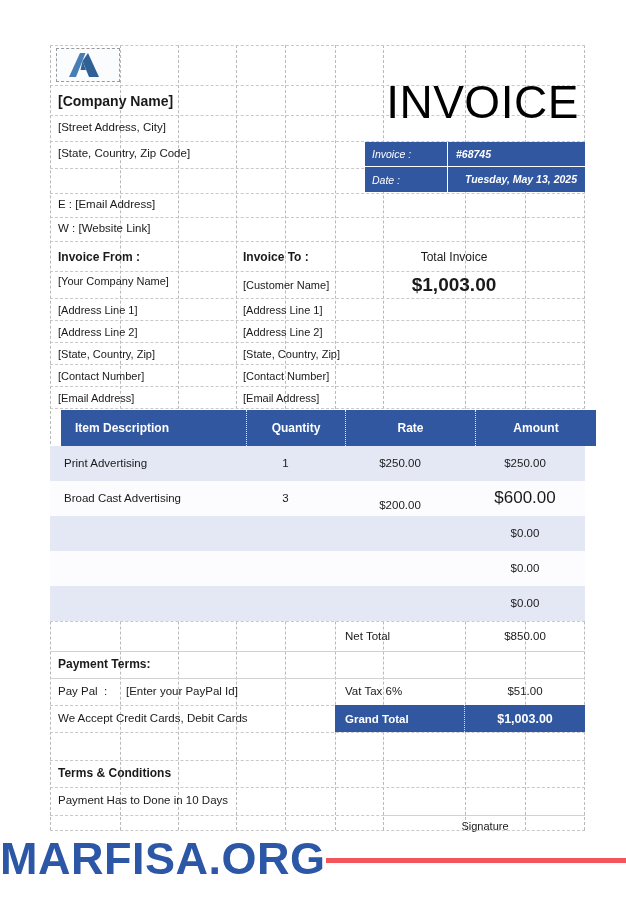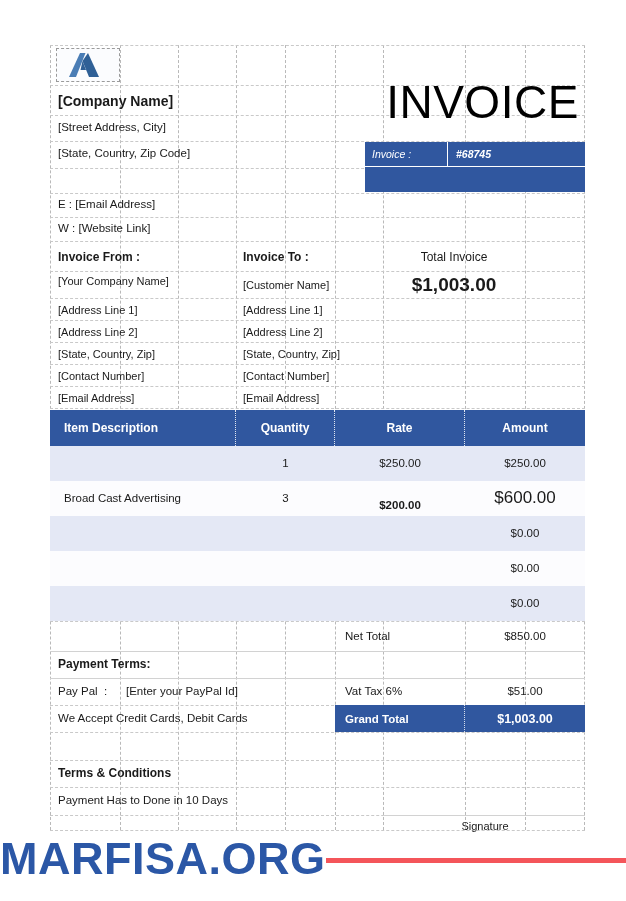--- a/index.html
+++ b/index.html
@@ -137,21 +137,21 @@
     height: 100%;
     display: flex;
     align-items: center;
     box-sizing: border-box;
   }
   .meta-value.right { justify-content: flex-end; text-align: right; line-height:1.15; }
 
   
   .tbl-head {
     position: absolute;
-    left: 0;
+    left: 11px;
     top: 365px;
     width: 535px;
     height: 36px;
     background: #30579f;
     z-index: 3;
   }
   .tbl-head .th {
     position: absolute;
     top: 0;
     height: 100%;
@@ -316,20 +316,24 @@
 
     <div class="cell c-left" style="left:8px; top:174px; width:190px; height:20px; font-size:11.5px;">W : [Website Link]</div>
 
     <div class="invoice-title">INVOICE</div>
 
     <div class="meta-box">
       <div class="meta-row r1">
         <span class="meta-label">Invoice :</span>
         <span class="meta-value">#68745</span>
       </div>
+      <div class="meta-row r2">
+        <span class="meta-label">Date :</span>
+        <span class="meta-value right">Tuesday, May 13, 2025</span>
+      </div>
     </div>
 
     <div class="cell c-left bold" style="left:8px; top:200px; width:140px; height:24px; font-size:12px;">Invoice From :</div>
     <div class="cell c-left bold" style="left:193px; top:200px; width:130px; height:24px; font-size:12px;">Invoice To :</div>
     <div class="cell c-center" style="left:333px; top:200px; width:142px; height:24px; font-size:12px;">Total Invoice</div>
 
     <div class="cell c-left" style="left:8px; top:228px; width:115px; height:24px; font-size:11px; align-items:flex-start; padding-top:2px;">[Your Company Name]</div>
     <div class="cell c-left" style="left:8px; top:256px; width:160px; height:18px; font-size:11px;">[Address Line 1]</div>
     <div class="cell c-left" style="left:8px; top:278px; width:160px; height:18px; font-size:11px;">[Address Line 2]</div>
     <div class="cell c-left" style="left:8px; top:300px; width:160px; height:18px; font-size:11px;">[State, Country, Zip]</div>
@@ -345,27 +349,28 @@
 
     <div class="cell c-center" style="left:333px; top:228px; width:142px; height:24px; font-size:19px; font-weight:bold;">$1,003.00</div>
 
     <div class="tbl-head">
       <div class="th sep" style="left:0; width:186px; padding-left:14px;">Item Description</div>
       <div class="th sep" style="left:186px; width:99px; justify-content:center;">Quantity</div>
       <div class="th sep" style="left:285px; width:130px; justify-content:center;">Rate</div>
       <div class="th" style="left:415px; width:120px; justify-content:center;">Amount</div>
     </div>
 
+    <div class="cell c-left" style="left:14px; top:401px; width:170px; height:35px; font-size:11.5px;">Print Advertising</div>
     <div class="cell c-center" style="left:186px; top:401px; width:99px; height:35px; font-size:11.5px;">1</div>
     <div class="cell c-center" style="left:285px; top:401px; width:130px; height:35px; font-size:11.5px;">$250.00</div>
     <div class="cell c-center" style="left:415px; top:401px; width:120px; height:35px; font-size:11.5px;">$250.00</div>
 
     <div class="cell c-left" style="left:14px; top:436px; width:180px; height:35px; font-size:11.5px;">Broad Cast Advertising</div>
     <div class="cell c-center" style="left:186px; top:436px; width:99px; height:35px; font-size:11.5px;">3</div>
-    <div class="cell c-center" style="left:285px; top:436px; width:130px; height:50px; font-size:11.5px;font-weight:bold;">$200.00</div>
+    <div class="cell c-center" style="left:285px; top:436px; width:130px; height:50px; font-size:11.5px;">$200.00</div>
     <div class="cell c-center" style="left:415px; top:436px; width:120px; height:35px; font-size:17px;">$600.00</div>
 
     <div class="cell c-center" style="left:415px; top:471px; width:120px; height:35px; font-size:11.5px;">$0.00</div>
     <div class="cell c-center" style="left:415px; top:506px; width:120px; height:35px; font-size:11.5px;">$0.00</div>
     <div class="cell c-center" style="left:415px; top:541px; width:120px; height:35px; font-size:11.5px;">$0.00</div>
 
     <div class="rule" style="top:606px;"></div>
     <div class="cell c-left" style="left:295px; top:578px; width:120px; height:28px; font-size:11.5px;">Net Total</div>
     <div class="cell c-center" style="left:415px; top:578px; width:120px; height:28px; font-size:11.5px;">$850.00</div>
 

